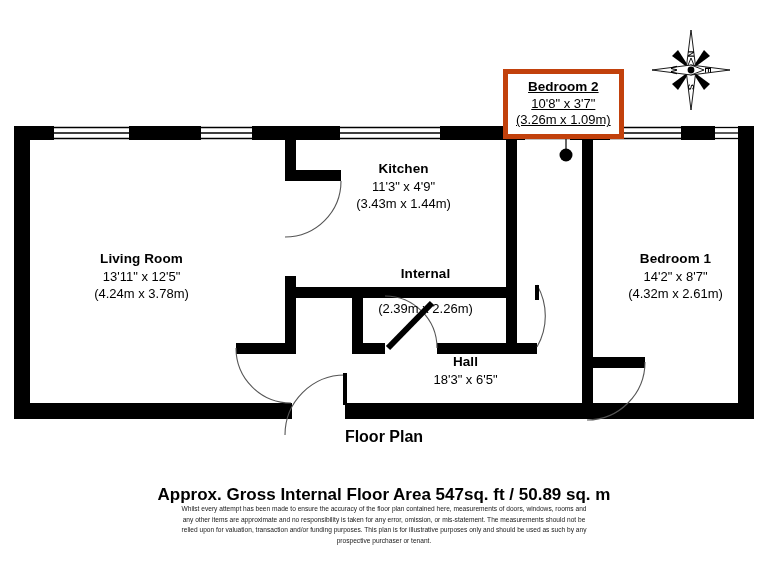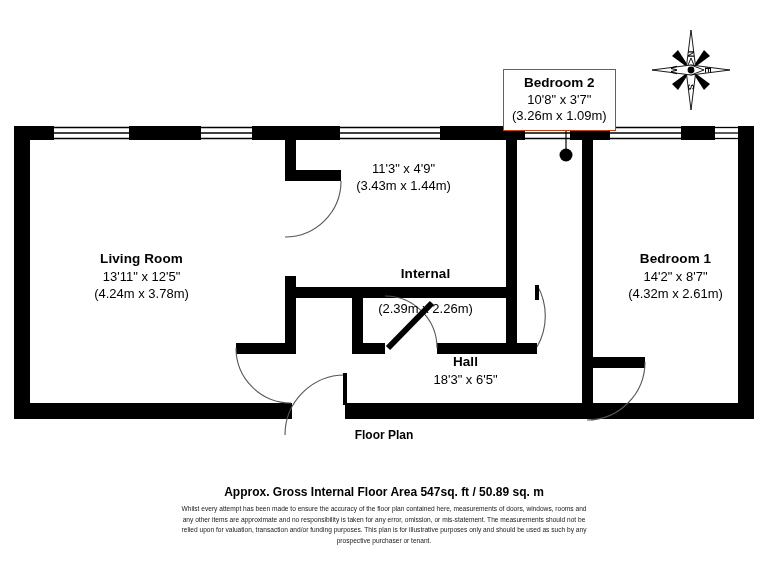--- a/index.html
+++ b/index.html
@@ -43,51 +43,52 @@
     letter-spacing: 0.1px;
   }
   .room-label .r-imp,
   .room-label .r-met {
     display: block;
     font-size: 13px;
     font-weight: normal;
   }
   .callout {
     position: absolute;
-    border: 1px solid #c2410c;
+    border: 5px solid #c2410c;
     background: #ffffff;
     text-align: center;
     padding: 4px 8px 5px 8px;
     line-height: 1.3;
     white-space: nowrap;
+    text-decoration: underline;
   }
   .callout .r-name {
     display: block;
     font-size: 13.5px;
     font-weight: bold;
   }
   .callout .r-imp,
   .callout .r-met {
     display: block;
     font-size: 13px;
   }
   .plan-title {
     position: absolute;
     text-align: center;
-    font-size: 12px;
+    font-size: 16px;
     font-weight: bold;
     width: 100%;
     left: 0;
   }
   .area-line {
     position: absolute;
     width: 100%;
     left: 0;
     text-align: center;
-    font-size: 12px;
+    font-size: 17px;
     font-weight: bold;
   }
   .disclaimer {
     position: absolute;
     left: 176px;
     width: 416px;
     text-align: center;
     font-size: 6.6px;
     line-height: 1.62;
     color: #1a1a1a;
@@ -244,20 +245,21 @@
     </svg>
   </div>
 
   <div class="room-label" style="left:34px; top:250px; width:215px;">
     <span class="r-name">Living Room</span>
     <span class="r-imp">13'11" x 12'5"</span>
     <span class="r-met">(4.24m x 3.78m)</span>
   </div>
 
   <div class="room-label" style="left:296px; top:160px; width:215px;">
+    <span class="r-name">Kitchen</span>
     <span class="r-imp">11'3" x 4'9"</span>
     <span class="r-met">(3.43m x 1.44m)</span>
   </div>
 
   <div class="room-label" style="left:318px; top:265px; width:215px;">
     <span class="r-name">Internal</span>
     <span class="r-imp">7'10" x 5'3"</span>
     <span class="r-met">(2.39m x 2.26m)</span>
   </div>
 

